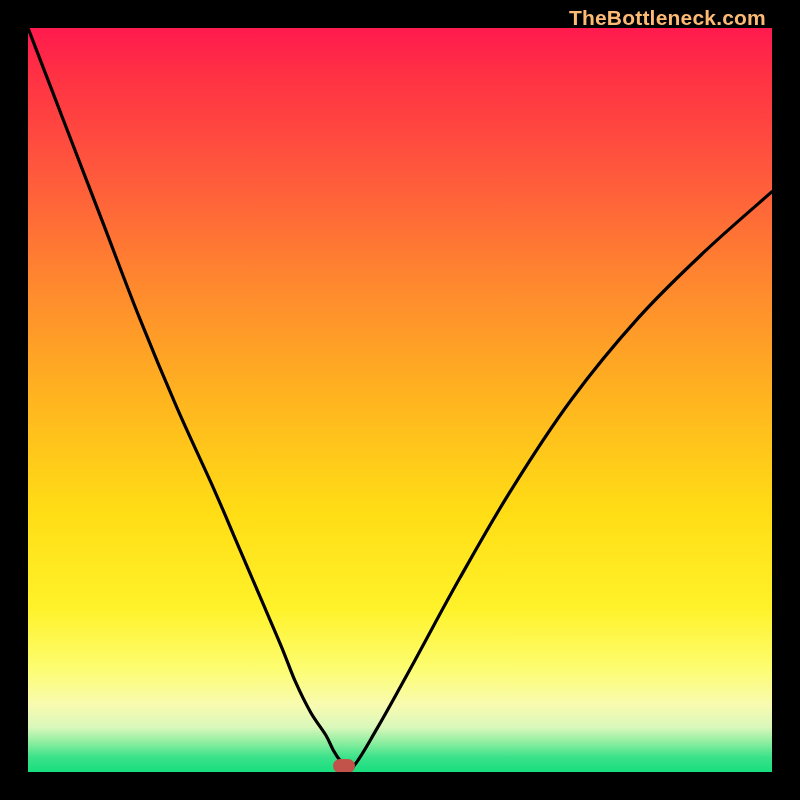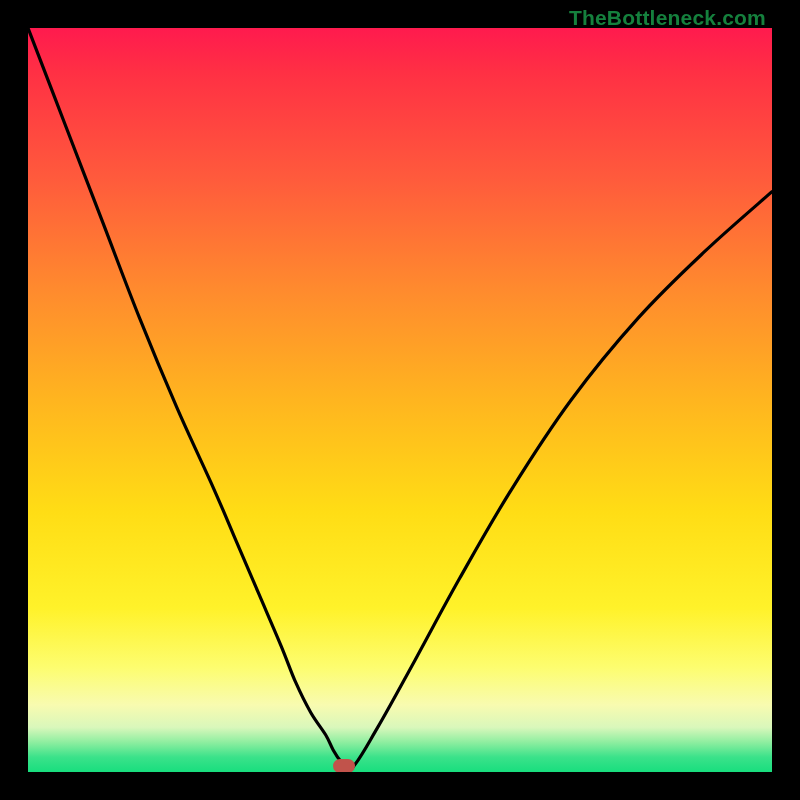--- a/index.html
+++ b/index.html
@@ -47,21 +47,21 @@
       #3be28a 98%,
       #18de7e 100%
     );
   }
   .watermark {
     position: absolute;
     right: 34px;
     top: 6px;
     font-size: 21px;
     font-weight: 600;
-    color: #15803d;
+    color: #fdba74;
     letter-spacing: 0.2px;
     user-select: none;
   }
   svg.curve {
     position: absolute;
     left: 0; top: 0;
     width: 100%;
     height: 100%;
   }
   .marker {

